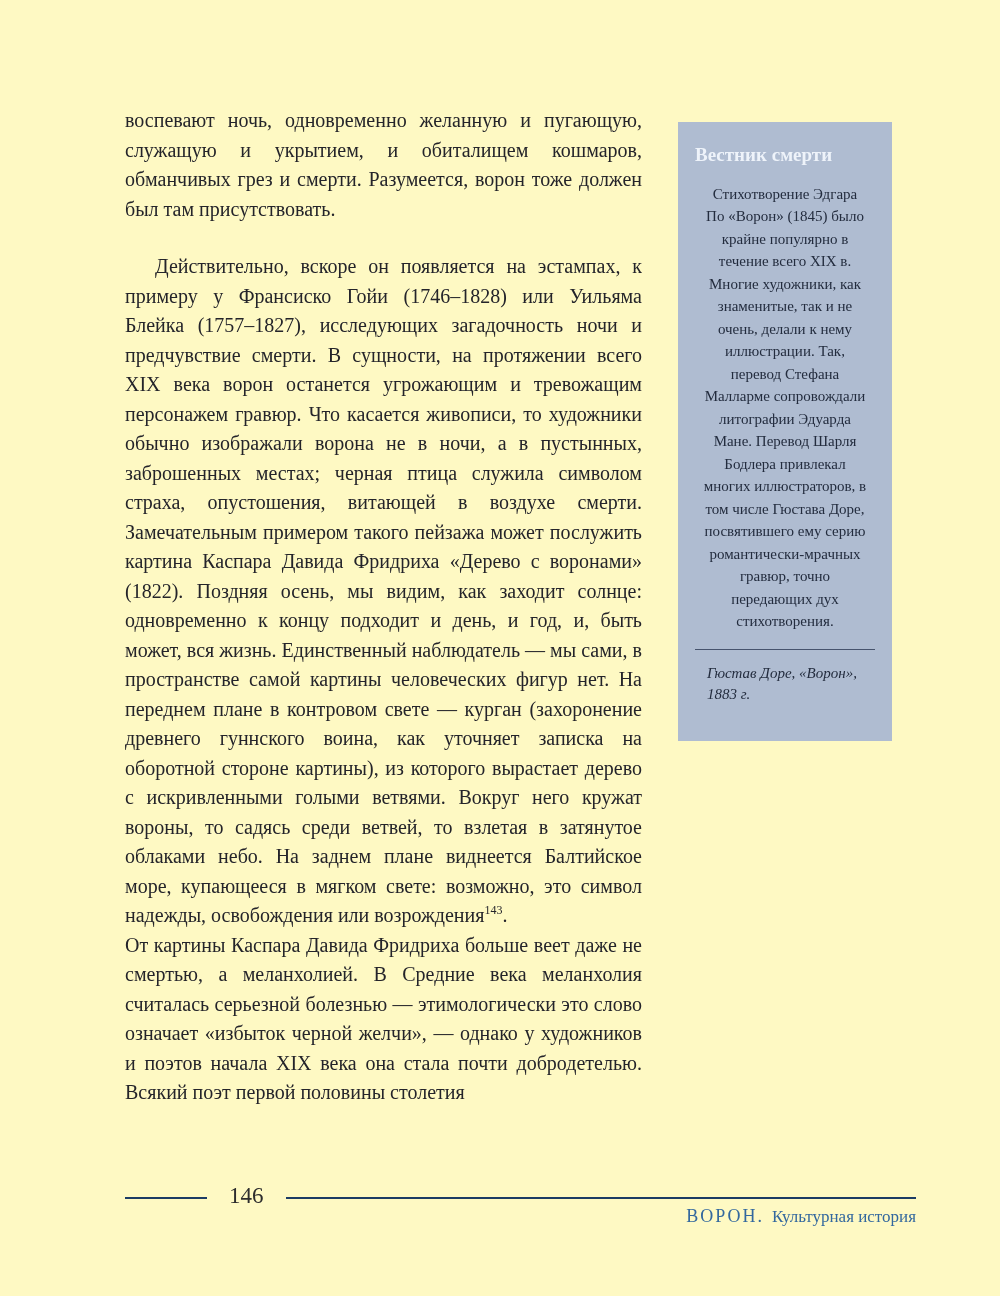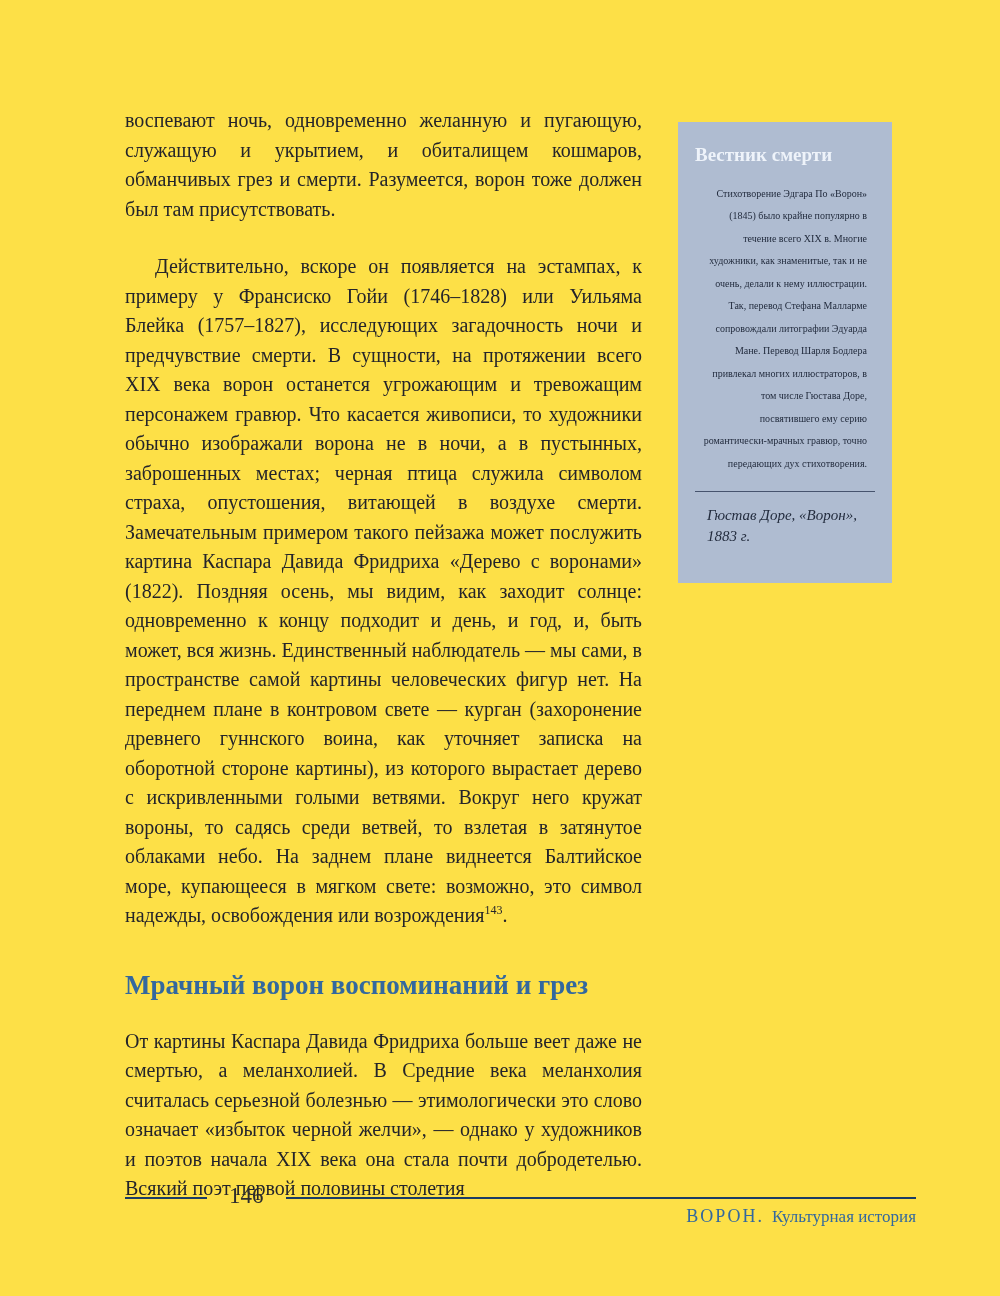--- a/index.html
+++ b/index.html
@@ -5,21 +5,21 @@
   * { box-sizing: border-box; }
   html, body { margin: 0; padding: 0; }
   body {
     width: 1000px; height: 1296px;
     background: #ffffff;
     font-family: "Liberation Serif", "DejaVu Serif", serif;
   }
   .page {
     position: relative;
     width: 1000px; height: 1296px;
-    background: #fde047;
+    background: #fef9c3;
     overflow: hidden;
   }
 
   
   .main-col {
     position: absolute;
     left: 125px; top: 106px; width: 517px;
     color: #24242a;
     font-size: 20px;
     line-height: 29.5px;
@@ -54,23 +54,23 @@
   }
   .sidebar-title {
     margin: 0 0 16px 0;
     color: #eef3fa;
     font-size: 19px;
     font-weight: bold;
     line-height: 1.2;
   }
   .sidebar-body {
     margin: 8px;
-    font-size: 10px;
+    font-size: 15px;
     line-height: 22.5px;
-    text-align: right;
+    text-align: center;
   }
   .sidebar-divider {
     border: none;
     border-top: 1px solid #46536d;
     margin: 16px 0 13px 0;
   }
   .sidebar-caption {
     margin: 12px;
     font-style: italic;
     font-size: 15px;
@@ -111,21 +111,20 @@
 </head>
 <body>
 
 <div class="page">
 
   <main class="main-col">
     <p class="para">воспевают ночь, одновременно желанную и пугающую, служащую и укрытием, и обиталищем кошмаров, обманчивых грез и смерти. Разумеется, ворон тоже должен был там присутствовать.</p>
 
     <p class="para indent"><span>Действительно, вскоре он появляется на эстампах, к примеру у Франсиско Гойи (1746–1828) или Уильяма Блейка (1757–1827), исследующих загадочность ночи и предчувствие смерти. В сущности, на протяжении всего XIX века ворон останется угрожающим и тревожащим персонажем гравюр. Что касается живописи, то художники обычно изображали ворона не в ночи, а в пустынных, заброшенных местах; черная птица служила символом страха, опустошения, витающей в воздухе смерти. Замечательным примером такого пейзажа может послужить картина Каспара Давида Фридриха «Дерево с воронами» (1822). Поздняя осень, мы видим, как заходит солнце: одновременно к концу подходит и день, и год, и, быть может, вся жизнь. Единственный наблюдатель — мы сами, в пространстве самой картины человеческих фигур нет. На переднем плане в контровом свете — курган (захоронение древнего гуннского воина, как уточняет записка на оборотной стороне картины), из которого вырастает дерево с искривленными голыми ветвями. Вокруг него кружат вороны, то садясь среди ветвей, то взлетая в затянутое облаками небо. На заднем плане виднеется Балтийское море, купающееся в мягком свете: возможно, это символ надежды, освобождения или возрождения</span><sup class="footnote">143</sup><span>.</span></p>
 
-    <h2 class="section-heading">Мрачный ворон воспоминаний и грез</h2>
 
     <p class="para">От картины Каспара Давида Фридриха больше веет даже не смертью, а меланхолией. В Средние века меланхолия считалась серьезной болезнью — этимологически это слово означает «избыток черной желчи», — однако у художников и поэтов начала XIX века она стала почти добродетелью. Всякий поэт первой половины столетия</p>
   </main>
 
   <aside class="sidebar">
     <h3 class="sidebar-title">Вестник смерти</h3>
     <p class="sidebar-body">Стихотворение Эдгара По «Ворон» (1845) было крайне популярно в течение всего XIX в. Многие художники, как знаменитые, так и не очень, делали к нему иллюстрации. Так, перевод Стефана Малларме сопровождали литографии Эдуарда Мане. Перевод Шарля Бодлера привлекал многих иллюстраторов, в том числе Гюстава Доре, посвятившего ему серию романтически-мрачных гравюр, точно передающих дух стихотворения.</p>
     <hr class="sidebar-divider">
     <p class="sidebar-caption">Гюстав Доре, «Ворон», 1883 г.</p>
   </aside>

